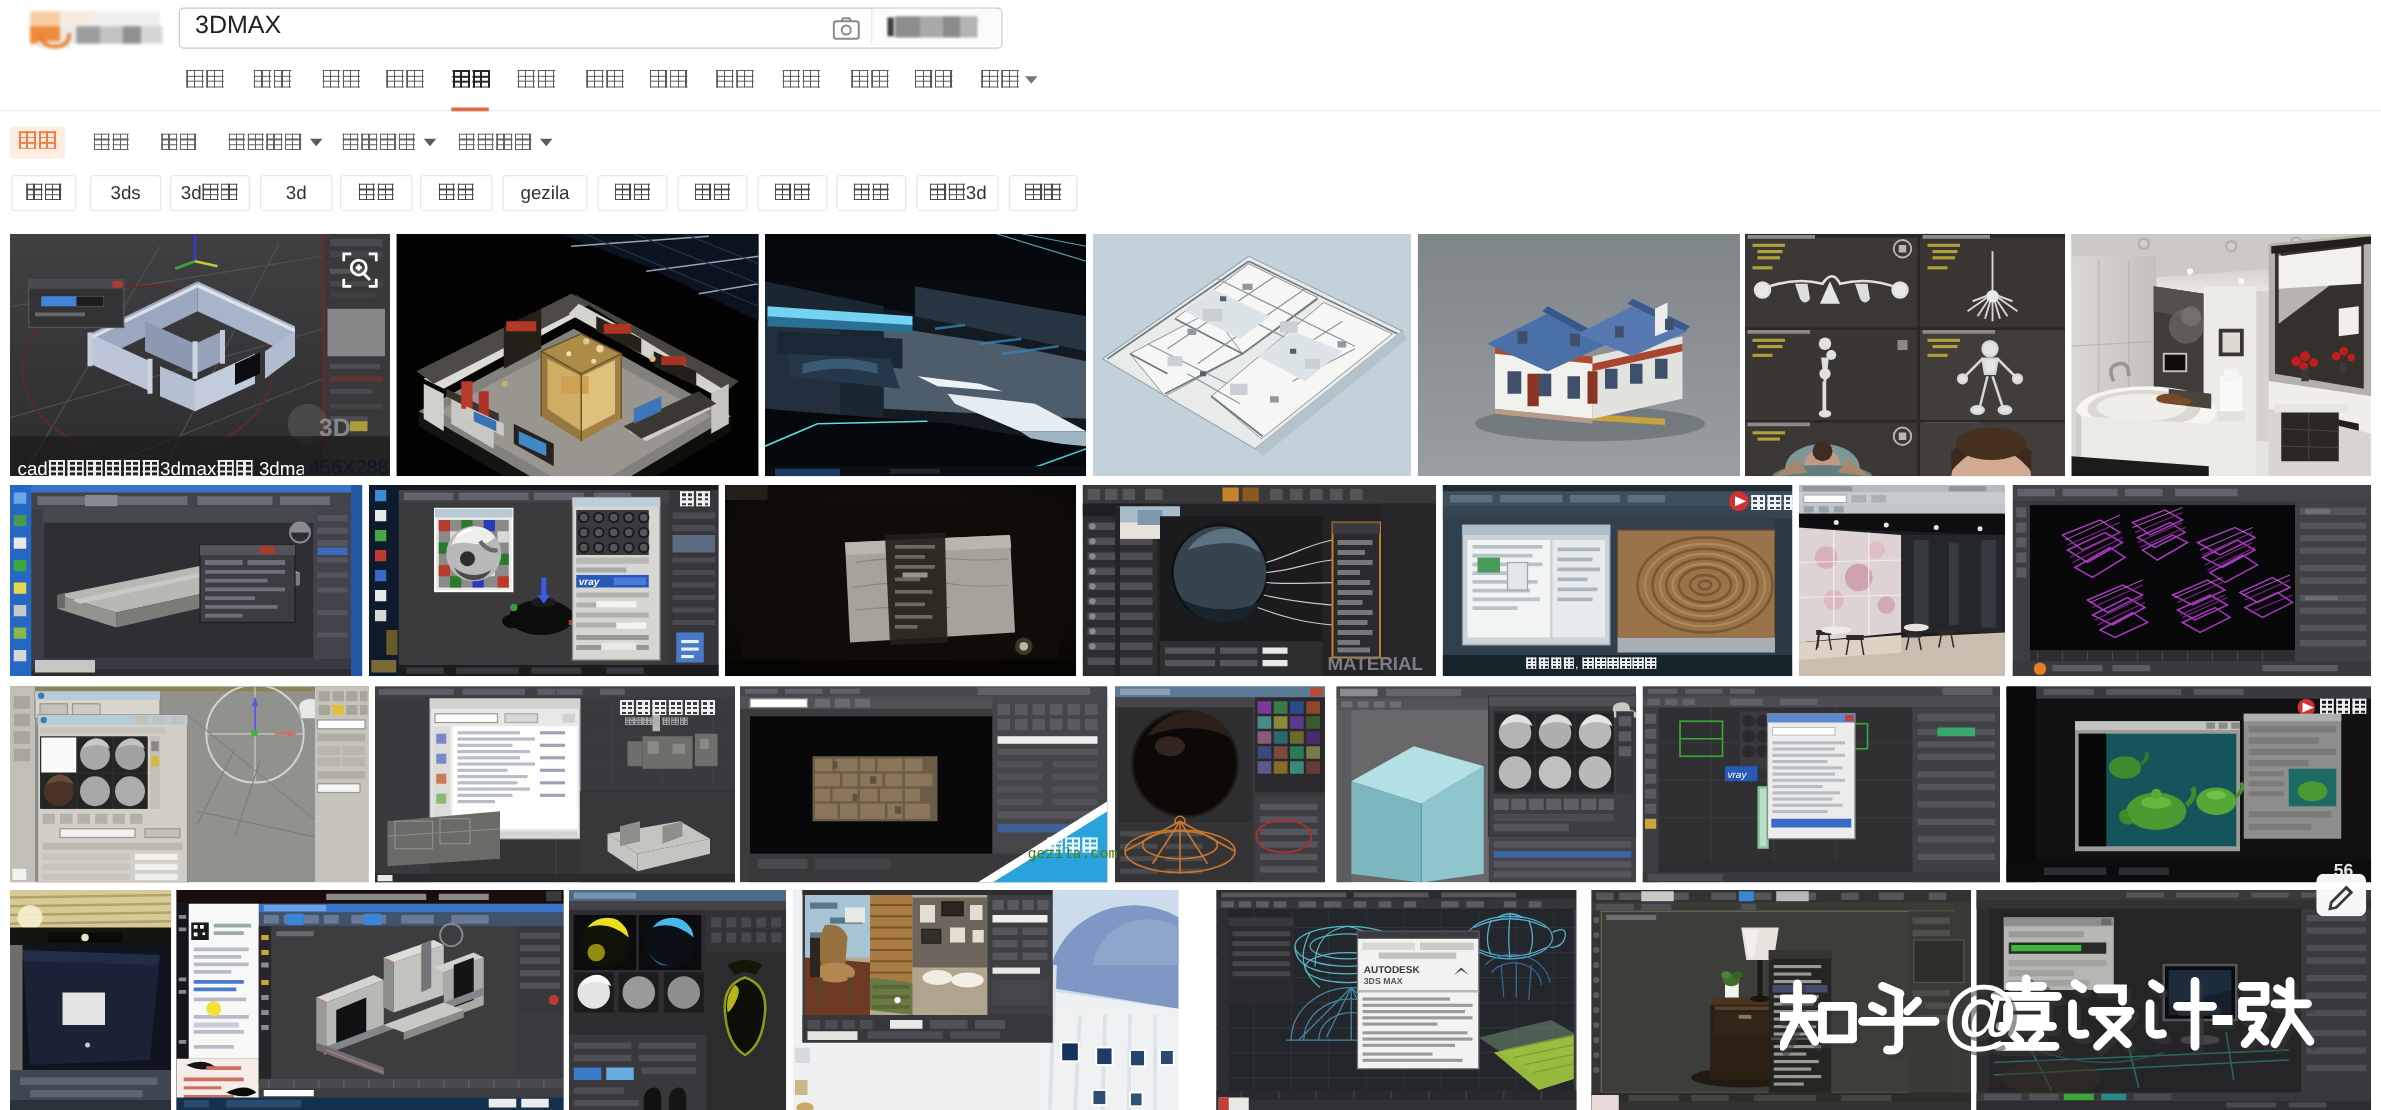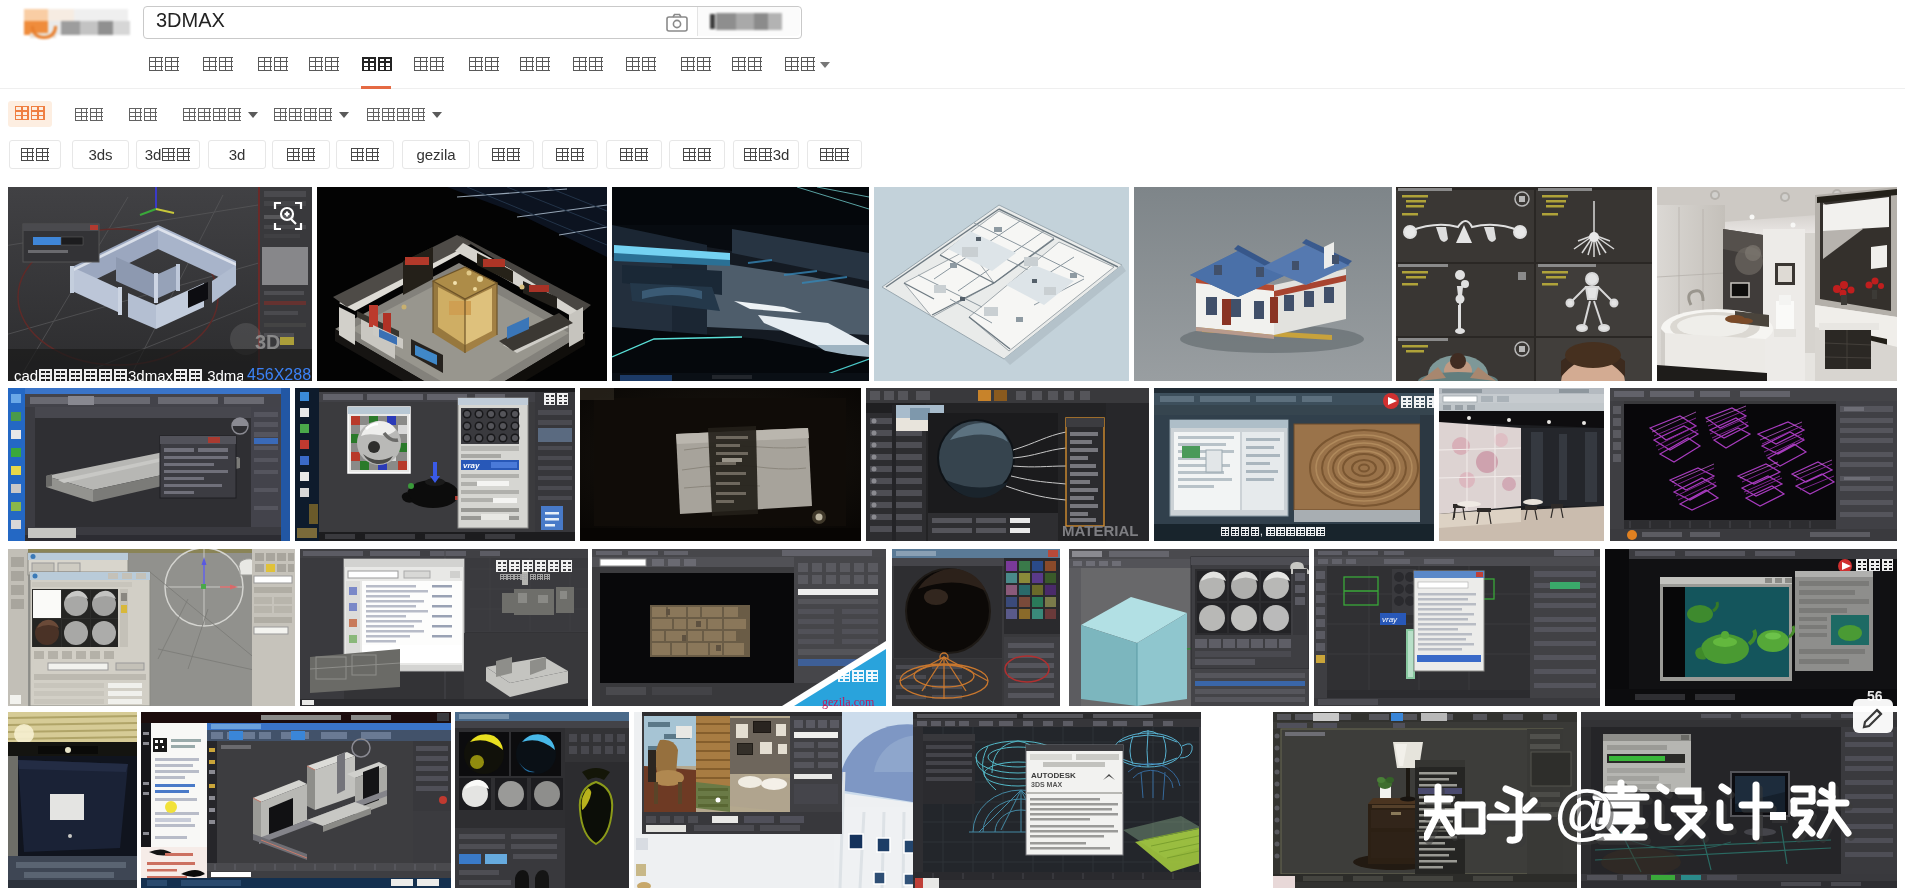--- a/index.html
+++ b/index.html
@@ -2001,21 +2001,21 @@
         <rect x="126" y="113" width="40" height="6"></rect>
       </g>
 <g fill="#caa">
         <rect x="4" y="128" width="10" height="10"></rect>
       </g>
 <rect x="2" y="126" width="12" height="12" fill="#d8dce2"></rect>
 <rect x="2" y="152" width="10" height="12" fill="#c8b888"></rect>
 <ellipse cx="10" cy="174" rx="7" ry="4" fill="#c8a86a"></ellipse>
 </svg>
   </div>
-<div class="t" style="left:913px;top:712px;width:288px;height:176px">
+<div class="t" style="left:973px;top:712px;width:288px;height:176px">
     <svg width="322" height="176" viewBox="0 0 322 176">
 <rect width="322" height="176" fill="#23262b"></rect>
 <g stroke="#2e3238" stroke-width="1">
 <line x1="0" y1="30" x2="322" y2="30"></line>
         <line x1="0" y1="50" x2="322" y2="50"></line>
         <line x1="0" y1="70" x2="322" y2="70"></line>
 <line x1="0" y1="90" x2="322" y2="90"></line>
         <line x1="0" y1="110" x2="322" y2="110"></line>
         <line x1="0" y1="130" x2="322" y2="130"></line>
         <line x1="0" y1="150" x2="322" y2="150"></line>
@@ -2317,38 +2317,38 @@
 <rect x="100" y="163" width="20" height="5" fill="#2a8a8a"></rect>
 <rect x="126" y="163" width="30" height="5" fill="#4a4a52"></rect>
 <rect x="0" y="169" width="316" height="7" fill="#2e2e32"></rect>
 <g fill="#4a4a50">
         <rect x="200" y="170" width="40" height="4"></rect>
         <rect x="250" y="170" width="30" height="4"></rect>
       </g>
 </svg>
   </div>
 <div class="ov" style="left:14px;top:367px;width:229px;overflow:hidden;font-size:15px;color:#fff;--k:#fff;--t:1.7px">cad<i class="z "></i><i class="z "></i><i class="z "></i><i class="z "></i><i class="z "></i><i class="z "></i>3dmax<i class="z "></i><i class="z "></i> 3dmax...</div>
-<div class="ov" style="left:247px;top:366px;font-size:16px;color:#3b82f6">456X288</div>
+<div class="ov" style="left:247px;top:366px;font-size:16px;color:#0f172a">456X288</div>
 <svg class="ov" style="left:272px;top:200px" width="32" height="32" viewBox="0 0 32 32">
 <g stroke="#fff" stroke-width="2.2" fill="none">
 <path d="M3,9 L3,3 L9,3"></path>
       <path d="M23,3 L29,3 L29,9"></path>
       <path d="M29,23 L29,29 L23,29"></path>
       <path d="M9,29 L3,29 L3,23"></path>
 <circle cx="15" cy="14" r="6"></circle>
       <line x1="19" y1="19" x2="24" y2="24"></line>
 <line x1="15" y1="11.5" x2="15" y2="16.5"></line>
       <line x1="12.5" y1="14" x2="17.5" y2="14"></line>
 </g>
   </svg>
 <div class="ov" style="left:495px;top:559px;font-size:13px;color:#fff;--k:#fff;--t:1.8px"><i class="z "></i><i class="z "></i><i class="z "></i><i class="z "></i><i class="z "></i><i class="z "></i></div>
 <div class="ov" style="left:500px;top:574px;font-size:7px;color:#aaa;--k:#aaa"><i class="z "></i><i class="z "></i><i class="z "></i><i class="z "></i> <i class="z "></i><i class="z "></i><i class="z "></i></div>
 <div class="ov" style="left:543px;top:392px;font-size:13px;color:#fff;--k:#fff;--t:1.8px"><i class="z "></i><i class="z "></i></div>
 <div class="ov" style="left:837px;top:668px;font-size:14px;color:#fff;--k:#fff;--t:1.8px"><i class="z "></i><i class="z "></i><i class="z "></i></div>
-<div class="ov" style="left:822px;top:695px;font-size:12px;color:#be185d;font-family:Liberation Serif, serif">gezila.com</div>
+<div class="ov" style="left:822px;top:676px;font-size:12px;color:#4d7c0f;font-family:Liberation Mono, monospace">gezila.com</div>
 <div class="ov" style="left:1400px;top:395px;font-size:13px;color:#fff;--k:#fff;--t:1.8px"><i class="z "></i><i class="z "></i><i class="z "></i></div>
 <div class="ov" style="left:1855px;top:558px;font-size:13px;color:#fff;--k:#fff;--t:1.8px"><i class="z "></i><i class="z "></i><i class="z "></i></div>
 <div class="ov" style="left:1220px;top:526px;font-size:10px;color:#fff;--k:#fff;--t:1.5px"><i class="z "></i><i class="z "></i><i class="z "></i><i class="z "></i>, <i class="z "></i><i class="z "></i><i class="z "></i><i class="z "></i><i class="z "></i><i class="z "></i></div>
 <svg class="ov" style="left:1424px;top:779px" width="460" height="70" viewBox="0 0 460 70">
     <g stroke="#3a3a3a" stroke-width="7.5" fill="none" stroke-linecap="round" opacity=".55" transform="translate(3,4)">
       <path d="M2,16 L26,16" transform="translate(0,4) scale(1.0)"></path>
       <path d="M0,30 L30,30" transform="translate(0,4) scale(1.0)"></path>
       <path d="M14,4 L14,30" transform="translate(0,4) scale(1.0)"></path>
       <path d="M14,30 L2,54" transform="translate(0,4) scale(1.0)"></path>
       <path d="M16,30 L28,50" transform="translate(0,4) scale(1.0)"></path>

